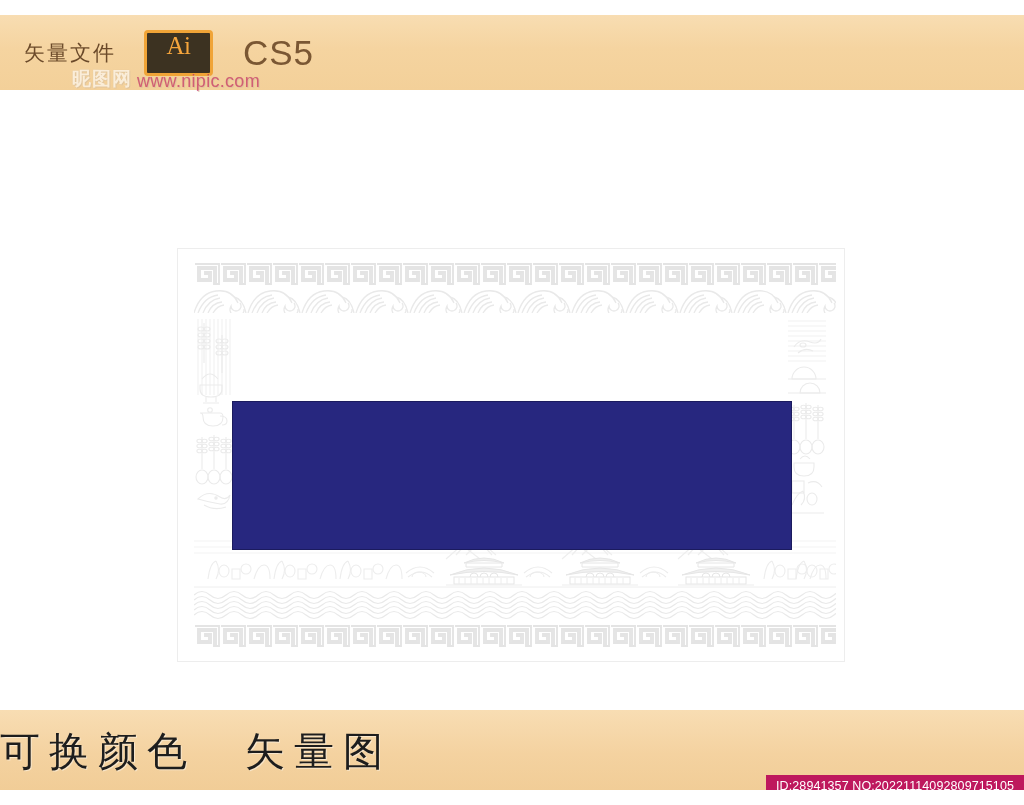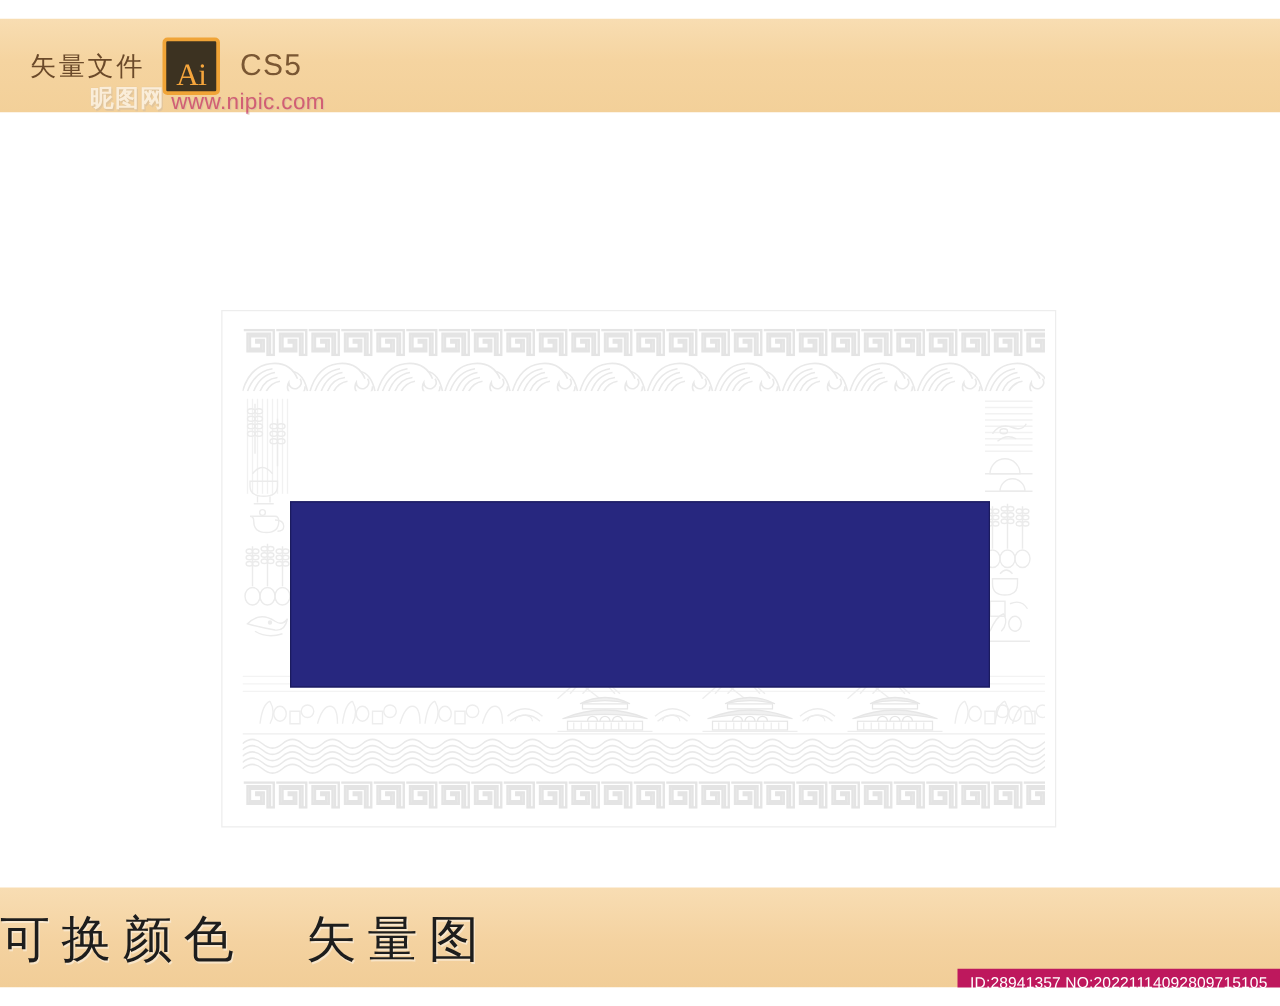--- a/index.html
+++ b/index.html
@@ -8,43 +8,43 @@
     background:#ffffff;
     font-family:"Liberation Sans", sans-serif;
     position:relative;
     overflow:hidden;
   }
 
   
   #top-banner{
     position:absolute; left:0; top:15px; width:1024px; height:75px;
     background:linear-gradient(180deg,#f8ddb2 0%,#f5d4a0 45%,#f3d099 100%);
-    display:flex; align-items:center; padding-left:24px; 
+    display:flex; align-items:center; padding-left:24px; gap:14px;
   }
   #vector-file-label{
     font-family:"DejaVu Sans", sans-serif;
     font-size:21px; color:#6b4a2a; letter-spacing:2px;
     font-weight:400;
   }
   #ai-badge{
-    width:46px; height:46px;
+    width:69px; height:46px;
     background:#3c3221;
     border:3px solid #f0a437;
     border-radius:4px;
-    display:flex; align-items:flex-end; justify-content:center;
+    display:flex; align-items:flex-start; justify-content:center;
     flex:0 0 auto;
     margin-left:14px;
   }
   #ai-badge span{
     color:#f5a53c; font-size:25px; font-weight:400;
     font-family:"Liberation Serif", serif;
     line-height:1; letter-spacing:-0.5px;
   }
   #cs-version{
-    font-size:24px; color:#7a5733; margin-left:16px;
+    font-size:35px; color:#7a5733; margin-left:16px;
     font-family:"Liberation Sans", sans-serif; font-weight:300;
     letter-spacing:1px;
   }
 
   
   #artwork-stage{
     position:absolute; left:0; top:90px; width:1024px; height:620px;
     background:#ffffff;
   }
   #artwork-frame{

